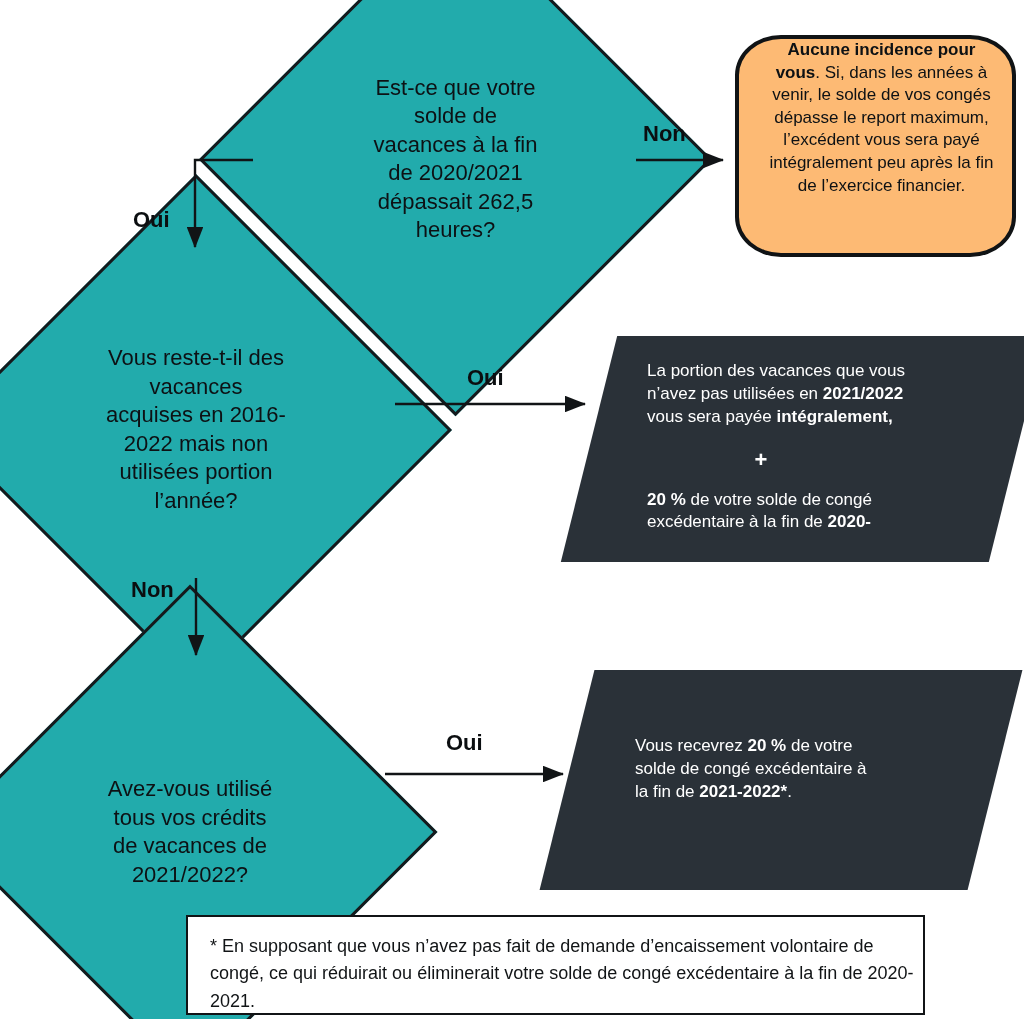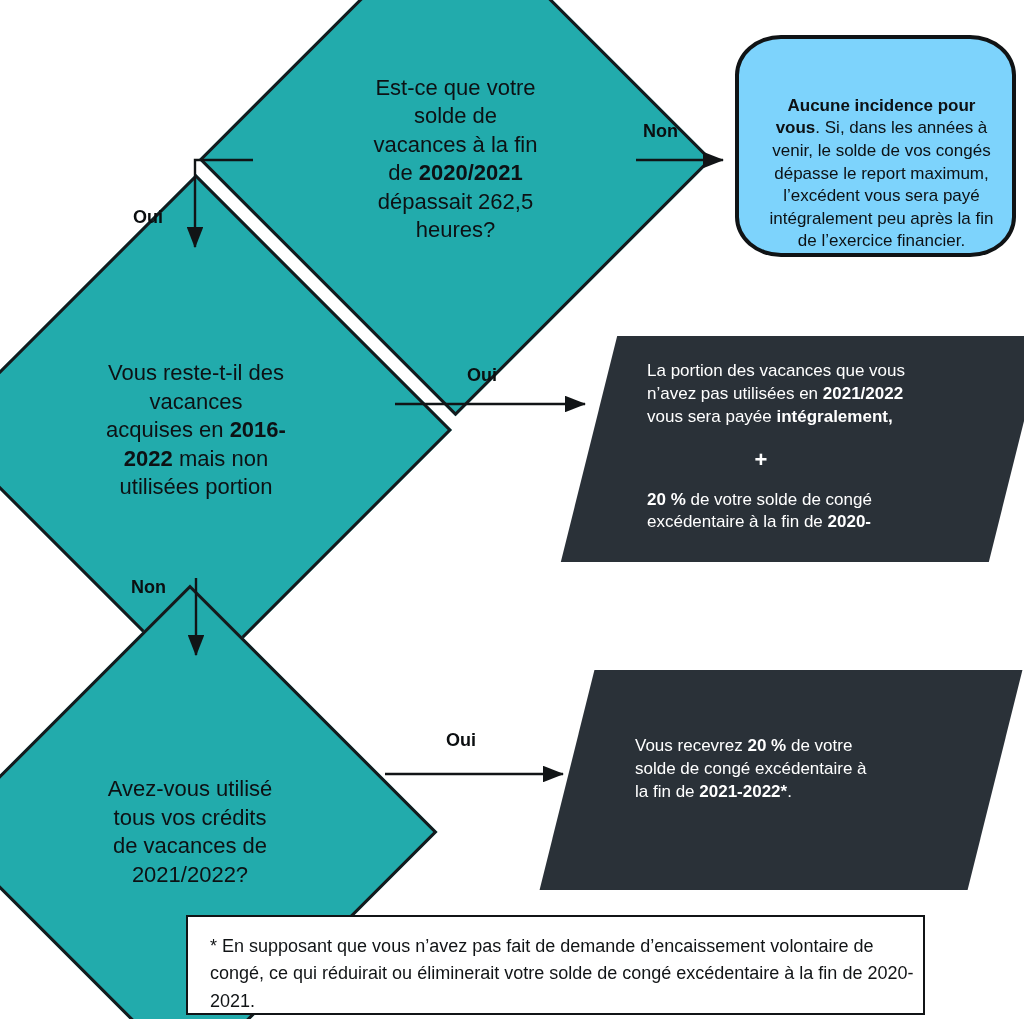--- a/index.html
+++ b/index.html
@@ -35,31 +35,31 @@
     top: 50%;
     transform: translate(-50%, -50%);
     width: 66%;
     text-align: center;
     color: #0d1114;
     font-size: 22px;
     line-height: 1.30;
     z-index: 3;
     pointer-events: none;
   }
-  .diamond-text b { font-weight: bold; }
+  .diamond-text b { font-weight: normal; }
 
   
   .rounded-box {
     position: absolute;
-    background: #7dd3fc;
+    background: #fdba74;
     border: 4px solid #101315;
     border-radius: 46px / 40px;
     box-sizing: border-box;
     display: flex;
-    align-items: flex-end;
+    align-items: flex-start;
     justify-content: center;
     padding-left: 12px;
   }
   .rounded-box .inner {
     width: 86%;
     text-align: center;
     font-size: 17px;
     line-height: 1.33;
     color: #0d1114;
   }
@@ -99,21 +99,21 @@
     padding: 16px 4px 14px 22px;
     font-size: 18px;
     line-height: 1.52;
     color: #111416;
   }
 
   
   .edge-label {
     position: absolute;
     font-weight: bold;
-    font-size: 18px;
+    font-size: 22px;
     color: #0b0e10;
     z-index: 6;
   }
 
   
   #connectors {
     position: absolute;
     left: 0;
     top: 0;
     width: 1024px;
@@ -168,20 +168,21 @@
   </div>
 
   <div class="diamond-wrap" style="left:15px; top:249px; width:362px; height:362px;">
     <div class="diamond-shape"></div>
     <div class="diamond-text">
       <div>Vous reste-t-il des</div>
       <div>vacances</div>
       <div><span>acquises en </span><b>2016-</b></div>
       <div><b>2022</b><span> mais non</span></div>
       <div>utilisées portion</div>
+      <div>l’année?</div>
     </div>
   </div>
 
   <div class="para" style="left:589px; top:336px; width:428px; height:226px;">
     <div class="skew"></div>
     <div class="ptext" style="left:58px; top:24px; width:288px;">
       <div><span>La portion des vacances que vous n’avez pas utilisées en </span><b>2021/2022</b><span> vous sera payée </span><b>intégralement,</b></div>
       <div class="plus-row">+</div>
       <div><b>20 %</b><span> de votre solde de congé excédentaire à la fin de </span><b>2020-</b></div>
     </div>

